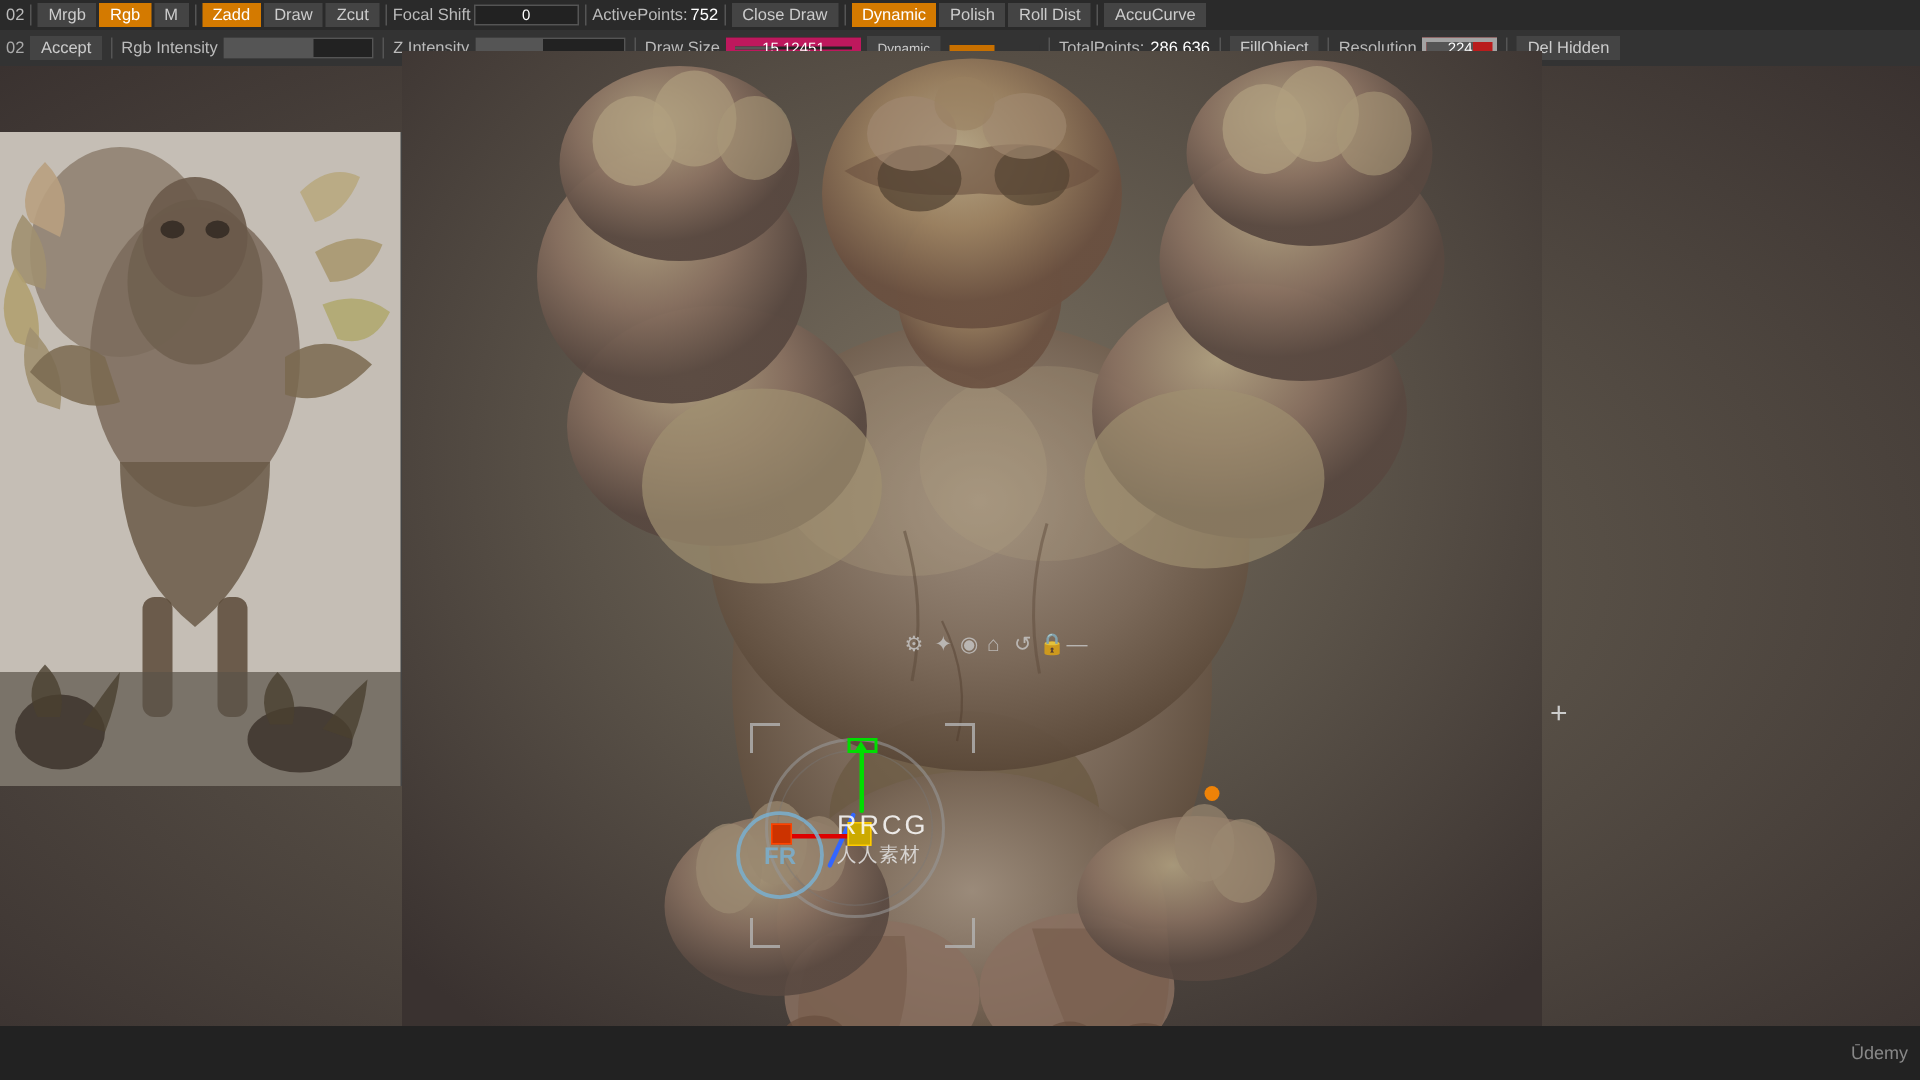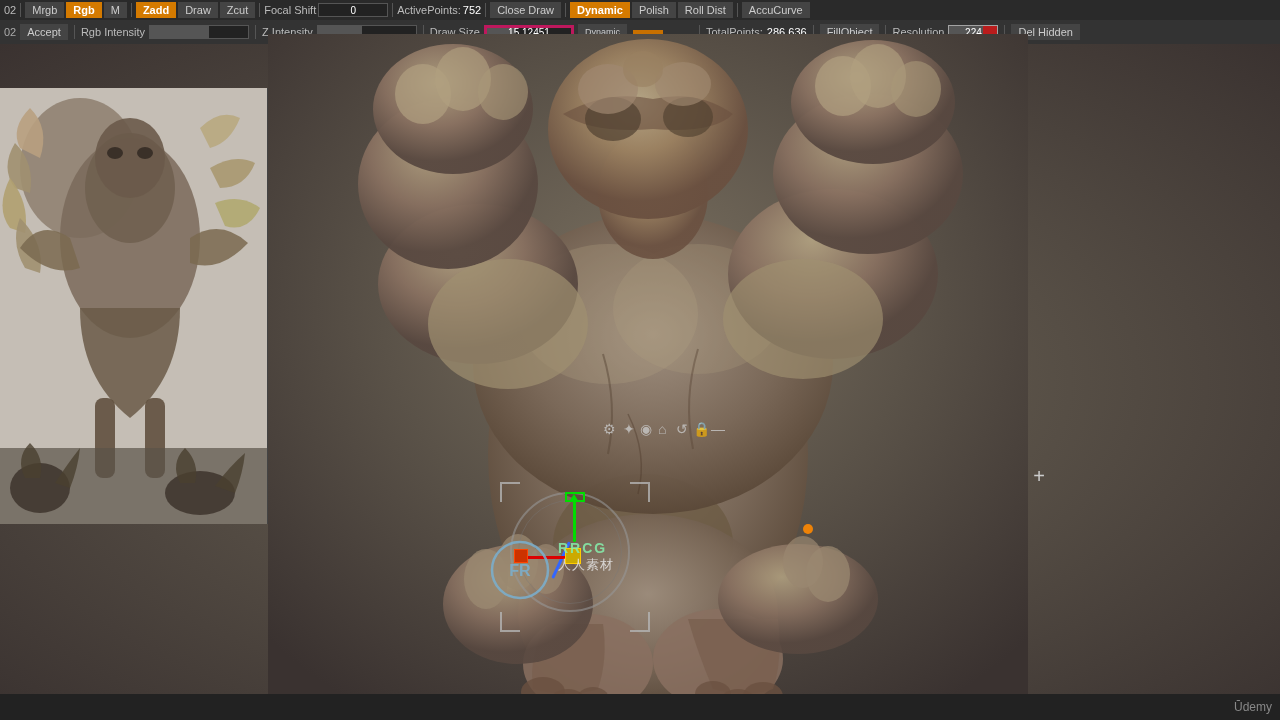--- a/index.html
+++ b/index.html
@@ -47,21 +47,20 @@
       padding: 1px 7px;
       font-size: 11px;
       cursor: pointer;
       height: 16px;
       line-height: 14px;
     }
 
     .tb-btn-active {
       background: #d47a00;
       color: #fff;
-      font-weight: bold;
     }
 
     .tb-sep {
       width: 1px;
       height: 14px;
       background: #555;
       margin: 0 2px;
     }
 
     .tb-label {
@@ -137,21 +136,21 @@
     .bracket-tr { top: 0; right: 0; border-width: 2px 2px 0 0; }
     .bracket-bl { bottom: 0; left: 0; border-width: 0 0 2px 2px; }
     .bracket-br { bottom: 0; right: 0; border-width: 0 2px 2px 0; }
 
     
     .bottom-bar {
       position: absolute;
       bottom: 0;
       left: 0;
       right: 0;
-      height: 26px;
+      height: 36px;
       background: #222;
       display: flex;
       align-items: center;
       justify-content: flex-end;
       padding: 0 8px;
     }
 
     .udemy-logo {
       color: #888;
       font-size: 12px;
@@ -233,21 +232,21 @@
   <div class="tb-sep"></div>
 
   <span class="tb-label">Z Intensity</span>
   <div style="width:100px; height:14px; background:#222; border:1px solid #555; position:relative; cursor:pointer;">
     <div style="height:100%;width:45%;background:#555;"></div>
   </div>
 
   <div class="tb-sep"></div>
 
   <span class="tb-label">Draw Size</span>
-  <div style="width:90px; height:14px; background:#222; border:3px solid #be185d; position:relative; cursor:pointer;">
+  <div style="width:90px; height:14px; background:#222; border:6px solid #be185d; position:relative; cursor:pointer;">
     <div style="height:100%;width:35%;background:#555;"></div>
     <span style="position:absolute;top:0;left:0;right:0;bottom:0;display:flex;align-items:center;justify-content:center;font-size:10px;color:#fff;">15.12451</span>
   </div>
 
   <button class="tb-btn" style="font-size:9px;">Dynamic</button>
 
   <div style="height:4px;width:60px;background:#333;position:relative;margin-left:2px;">
     <div style="height:100%;width:50%;background:#c87000;"></div>
   </div>
 
@@ -256,21 +255,21 @@
   <span class="tb-label">TotalPoints:</span>
   <span class="tb-value">286.636</span>
 
   <div class="tb-sep"></div>
 
   <button class="tb-btn">FillObject</button>
 
   <div class="tb-sep"></div>
 
   <span class="tb-label">Resolution</span>
-  <div style="width:50px; height:14px; background:#b91c1c; border:1px solid #a3a3a3; position:relative; cursor:pointer;">
+  <div style="width:50px; height:14px; background:#b91c1c; border:3px solid #a3a3a3; position:relative; cursor:pointer;">
     <div style="height:100%;width:70%;background:#555;"></div>
     <span style="position:absolute;top:0;left:0;right:0;bottom:0;display:flex;align-items:center;justify-content:center;font-size:10px;color:#fff;">224</span>
   </div>
 
   <div class="tb-sep"></div>
 
   <button class="tb-btn">Del Hidden</button>
 </div>
 
 <div class="main-area">
@@ -451,21 +450,21 @@
 
     <div style="position:absolute; top:66px; left:65px; width:16px; height:16px; background:#ccaa00; border:1px solid #ffcc00;"></div>
   </div>
 
   <div style="position:absolute; bottom:120px; left:490px; display:flex; align-items:flex-start; gap:8px; opacity:0.85;">
     <svg width="60" height="60" viewBox="0 0 60 60">
       <circle cx="30" cy="30" r="28" fill="none" stroke="#7ab0d0" stroke-width="2.5"></circle>
       <text x="30" y="36" text-anchor="middle" fill="#7ab0d0" font-size="16" font-weight="bold" font-family="Arial">FR</text>
     </svg>
     <div>
-      <div style="color:#86efac; font-size:14px; font-weight:bold; letter-spacing:2px;">RRCG</div>
+      <div style="color:#ffffff; font-size:18px; font-weight:normal; letter-spacing:2px;">RRCG</div>
       <div style="color:#e5e5e5; font-size:13px; letter-spacing:1px;">人人素材</div>
     </div>
   </div>
 
   <div style="position:absolute; right:235px; top:422px; color:#ccc; font-size:20px; line-height:1;">+</div>
 
 </div>
 
 <div class="bottom-bar">
   <span class="udemy-logo">Ūdemy</span>

